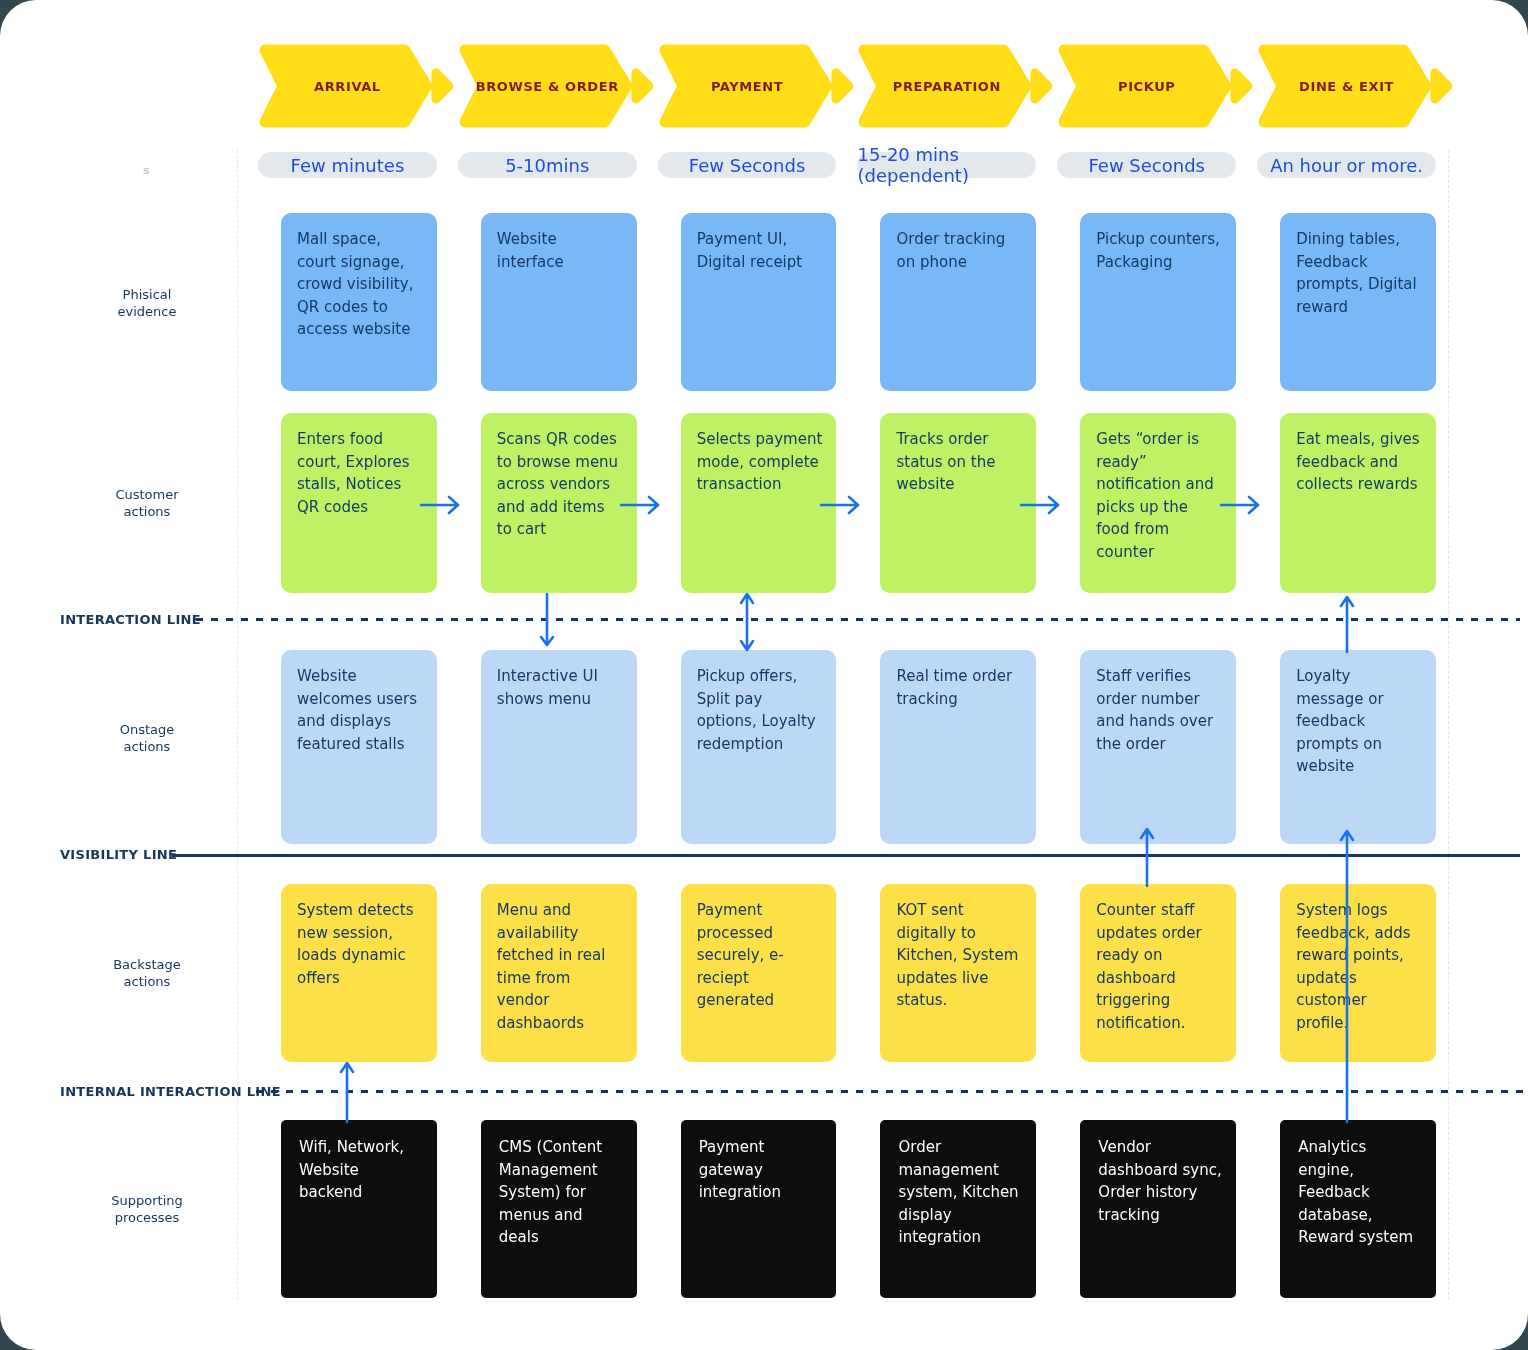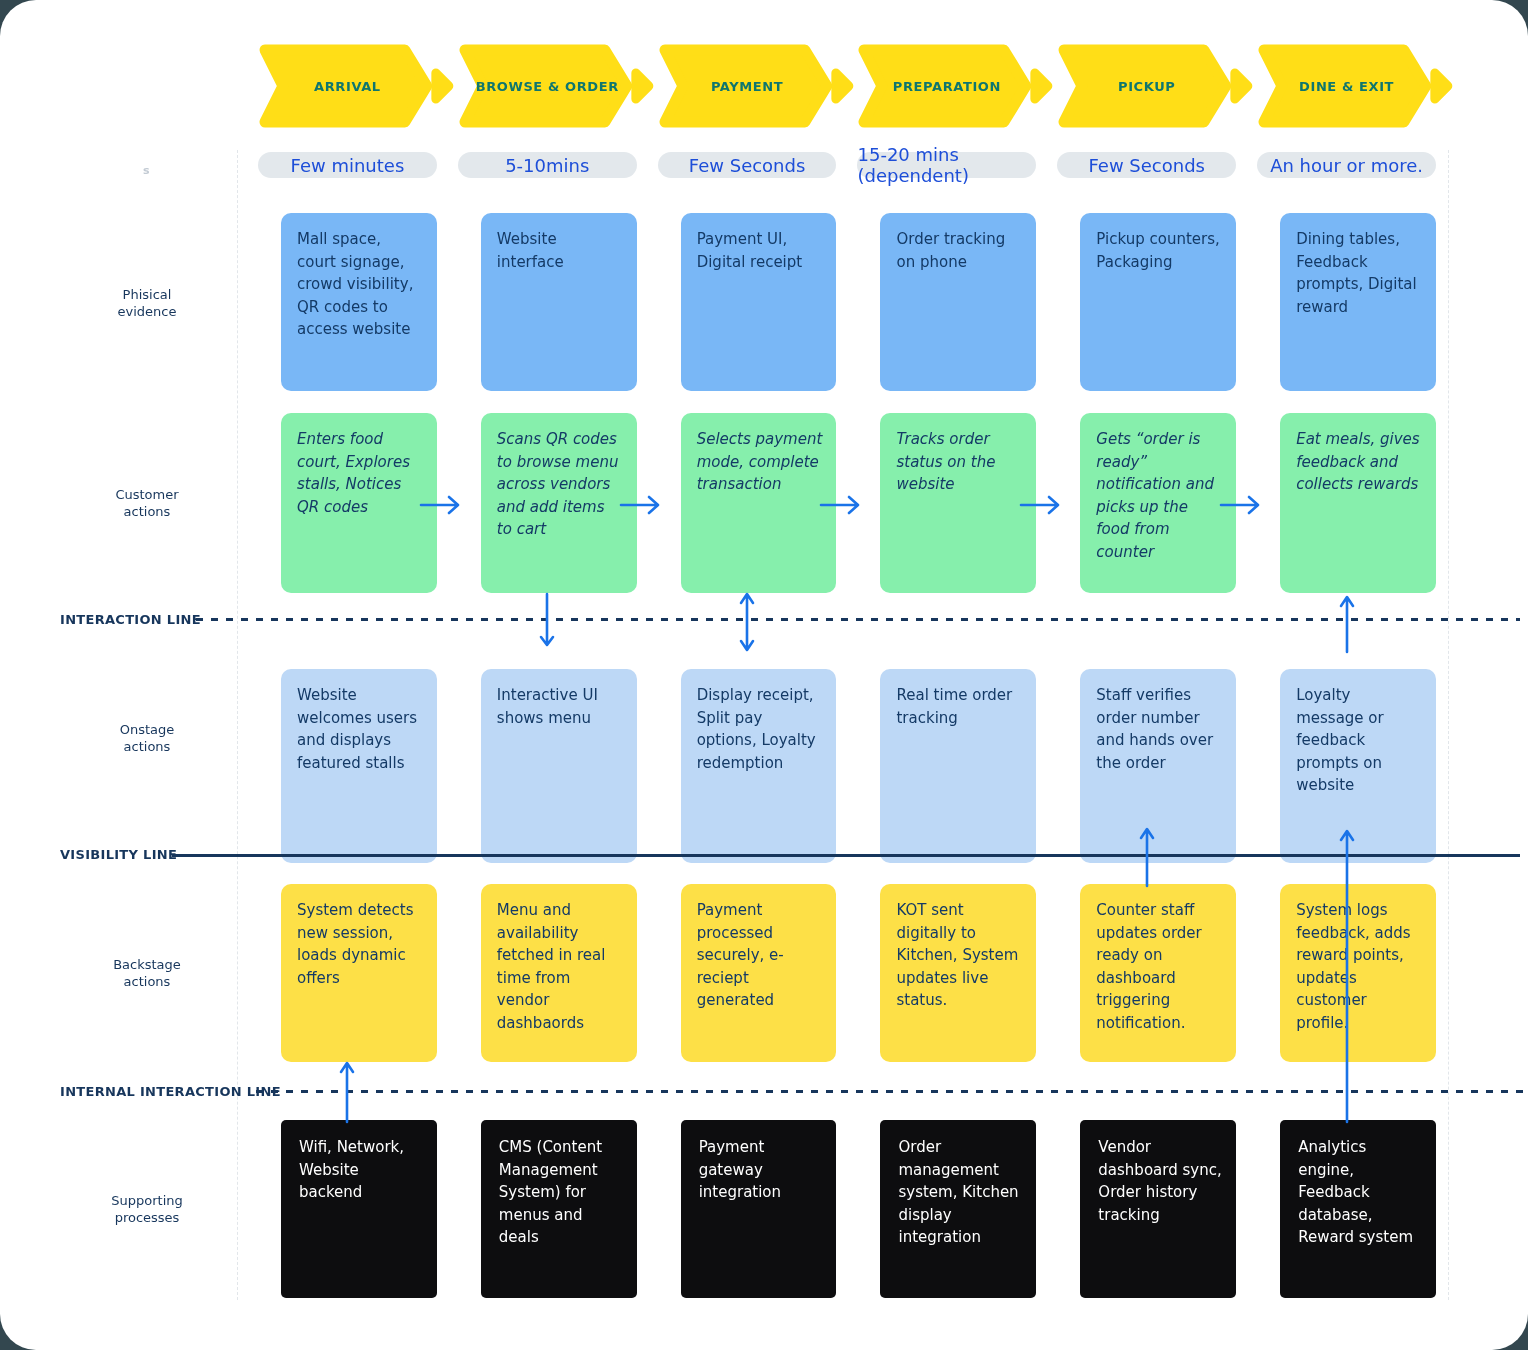--- a/index.html
+++ b/index.html
@@ -4,38 +4,38 @@
 <style>
   html,body{margin:0;padding:0;background:#33474f;font-family:"DejaVu Sans","Liberation Sans",sans-serif;}
   .canvas{position:relative;width:1528px;height:1350px;background:#ffffff;border-radius:36px;overflow:hidden;}
 
   
   .band{position:absolute;left:258px;width:1178px;display:grid;grid-template-columns:repeat(6,1fr);gap:21px;}
   .band-stages{top:44px;height:84px;}
   .band-times{top:152px;height:40px;}
   .band-physical{top:213px;height:178px;}
   .band-customer{top:413px;height:180px;}
-  .band-onstage{top:669px;height:194px;}
+  .band-onstage{top:650px;height:194px;}
   .band-backstage{top:884px;height:178px;}
   .band-supporting{top:1120px;height:178px;}
 
   
   .stage{position:relative;height:84px;}
   .stage svg{position:absolute;left:0;top:0;width:calc(100% + 22px);height:84px;overflow:visible;}
   .stage .lbl{position:absolute;left:0;top:0;width:100%;height:84px;display:flex;align-items:center;justify-content:center;
-    font-size:13px;font-weight:700;letter-spacing:.6px;color:#0f766e;}
+    font-size:13px;font-weight:700;letter-spacing:.6px;color:#7f1d1d;}
 
   
   .pill{background:#e3e8ec;border-radius:20px;height:26px;display:flex;align-items:center;justify-content:center;
     font-size:18px;color:#1d4ed8;}
 
   
   .cell{border-radius:10px;padding:15px 14px 14px 16px;font-size:15px;line-height:1.5;color:#143a66;box-sizing:border-box;margin-left:23px;}
   .cell.physical{background:#79b7f6;}
-  .cell.customer{background:#86efac;font-style:italic;}
+  .cell.customer{background:#bef264;}
   .cell.onstage{background:#bdd8f6;}
   .cell.backstage{background:#fde047;}
   .cell.supporting{background:#0d0d0f;color:#ffffff;border-radius:5px;padding:16px 14px 14px 18px;}
 
   
   .row-label{position:absolute;left:82px;width:130px;text-align:center;font-size:13px;font-weight:400;color:#17365c;line-height:1.3;}
   .row-label .inner{display:inline-block;max-width:104px;}
   .stray-mark{position:absolute;left:143px;top:164px;font-size:11px;font-weight:700;color:#c3cbd4;}
 
   
@@ -127,21 +127,21 @@
     <div class="cell customer">Scans QR codes to browse menu across vendors and add items to cart</div>
     <div class="cell customer">Selects payment mode, complete transaction</div>
     <div class="cell customer">Tracks order status on the website</div>
     <div class="cell customer">Gets “order is ready” notification and picks up the food from counter</div>
     <div class="cell customer">Eat meals, gives feedback and collects rewards</div>
   </div>
 
   <div class="band band-onstage">
     <div class="cell onstage">Website welcomes users and displays featured stalls</div>
     <div class="cell onstage">Interactive UI shows menu</div>
-    <div class="cell onstage">Display receipt, Split pay options, Loyalty redemption</div>
+    <div class="cell onstage">Pickup offers, Split pay options, Loyalty redemption</div>
     <div class="cell onstage">Real time order tracking</div>
     <div class="cell onstage">Staff verifies order number and hands over the order</div>
     <div class="cell onstage">Loyalty message or feedback prompts on website</div>
   </div>
 
   <div class="band band-backstage">
     <div class="cell backstage">System detects new session, loads dynamic offers</div>
     <div class="cell backstage">Menu and availability fetched in real time from vendor dashbaords</div>
     <div class="cell backstage">Payment processed securely, e-reciept generated</div>
     <div class="cell backstage">KOT sent digitally to Kitchen, System updates live status.</div>

